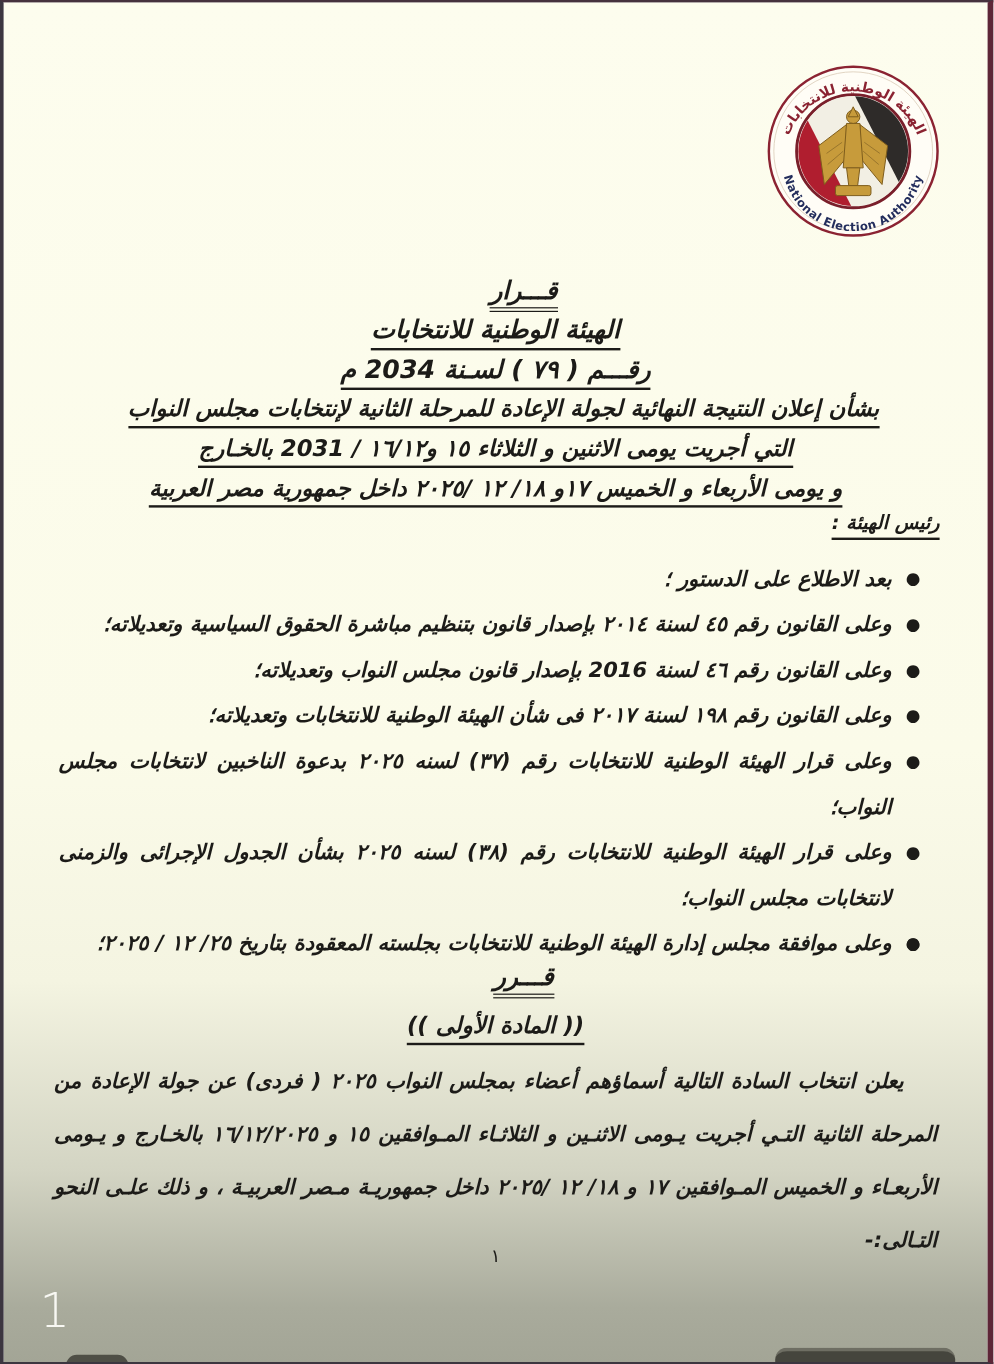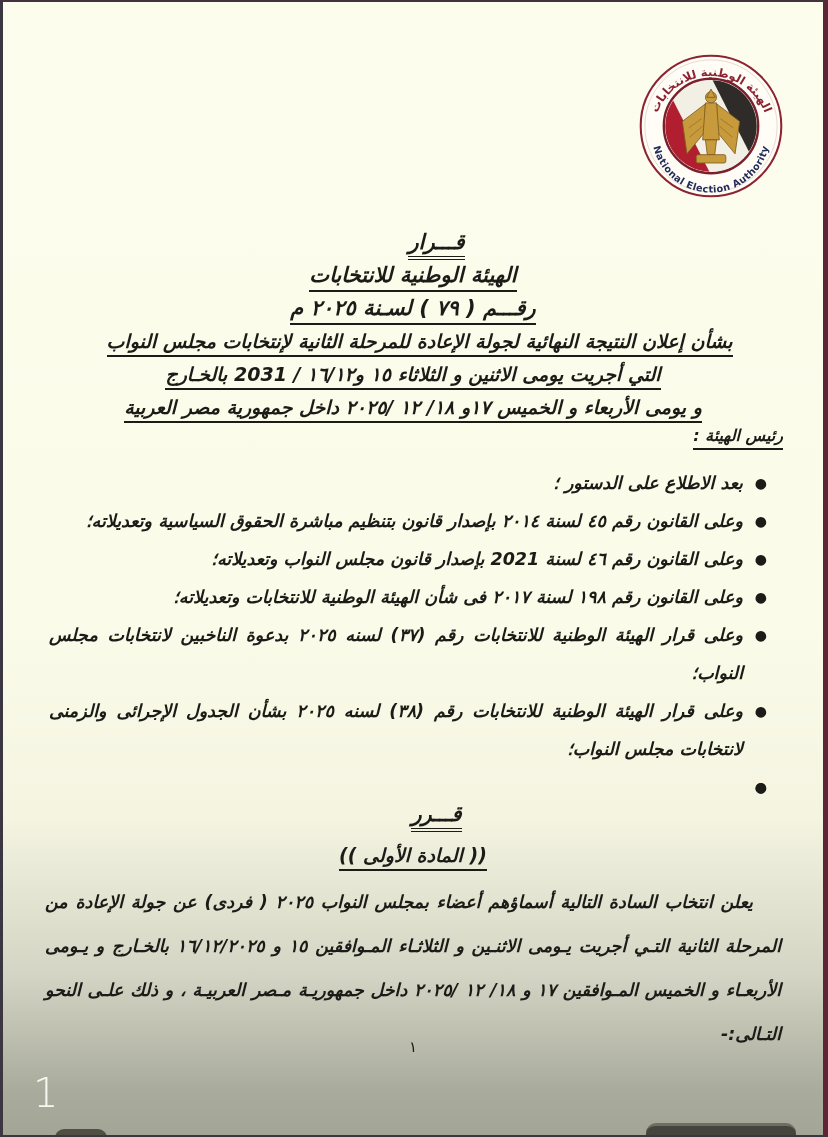--- a/index.html
+++ b/index.html
@@ -89,21 +89,21 @@
     </svg>
   </div>
 
   <div class="center-block h-main bi" style="top:228px;">
     <span class="u2">قـــرار</span>
   </div>
   <div class="center-block h-main bi" style="top:261px;">
     <span class="u1">الهيئة الوطنية للانتخابات</span>
   </div>
   <div class="center-block h-main bi" style="top:294px;">
-    <span class="u1">رقـــم ( ٧٩ )  لسـنة ٢٠٢٥ م</span>
+    <span class="u1">رقـــم ( ٧٩ )  لسـنة 2034 م</span>
   </div>
 
   <div class="center-block h-sub bi" style="top:328px;margin-left:13px;">
     <span class="u1">بشأن إعلان النتيجة النهائية لجولة الإعادة للمرحلة الثانية لإنتخابات مجلس النواب</span>
   </div>
   <div class="center-block h-sub bi" style="top:361px;">
     <span class="u1">التي أجريت يومى الاثنين و الثلاثاء ١٥ و١٦/١٢ / 2031 بالخـارج</span>
   </div>
   <div class="center-block h-sub bi" style="top:394px;">
     <span class="u1">و يومى الأربعاء و الخميس ١٧و ١٨/ ١٢ /٢٠٢٥ داخل جمهورية مصر العربية</span>
@@ -118,39 +118,40 @@
       <li>
         <span class="dot">●</span>
         <span>بعد الاطلاع على الدستور ؛</span>
       </li>
       <li>
         <span class="dot">●</span>
         <span>وعلى القانون رقم ٤٥ لسنة ٢٠١٤ بإصدار قانون بتنظيم مباشرة الحقوق السياسية وتعديلاته؛</span>
       </li>
       <li>
         <span class="dot">●</span>
-        <span>وعلى القانون رقم ٤٦ لسنة 2021 بإصدار قانون مجلس النواب وتعديلاته؛</span>
+        <span>وعلى القانون رقم ٤٦ لسنة 2016 بإصدار قانون مجلس النواب وتعديلاته؛</span>
       </li>
       <li>
         <span class="dot">●</span>
         <span>وعلى القانون رقم ١٩٨ لسنة ٢٠١٧ فى شأن الهيئة الوطنية للانتخابات وتعديلاته؛</span>
       </li>
       <li>
         <span class="dot">●</span>
         <span>وعلى قرار الهيئة الوطنية للانتخابات رقم (٣٧) لسنه ٢٠٢٥ بدعوة الناخبين لانتخابات مجلس النواب؛</span>
       </li>
       <li>
         <span class="dot">●</span>
         <span>وعلى قرار الهيئة الوطنية  للانتخابات رقم (٣٨) لسنه ٢٠٢٥ بشأن الجدول الإجرائى والزمنى لانتخابات مجلس النواب؛</span>
       </li>
       <li>
         <span class="dot">●</span>
       </li>
       <li>
         <span class="dot">●</span>
+        <span>وعلى موافقة مجلس إدارة الهيئة الوطنية للانتخابات بجلسته المعقودة بتاريخ ٢٥/ ١٢ / ٢٠٢٥؛</span>
       </li>
     </ul>
   </div>
 
   <div class="center-block h-main bi" style="top:800px;">
     <span class="u2">قـــرر</span>
   </div>
   <div class="center-block h-sub bi" style="top:842px;">
     <span class="u1">(( المادة الأولى ))</span>
   </div>

